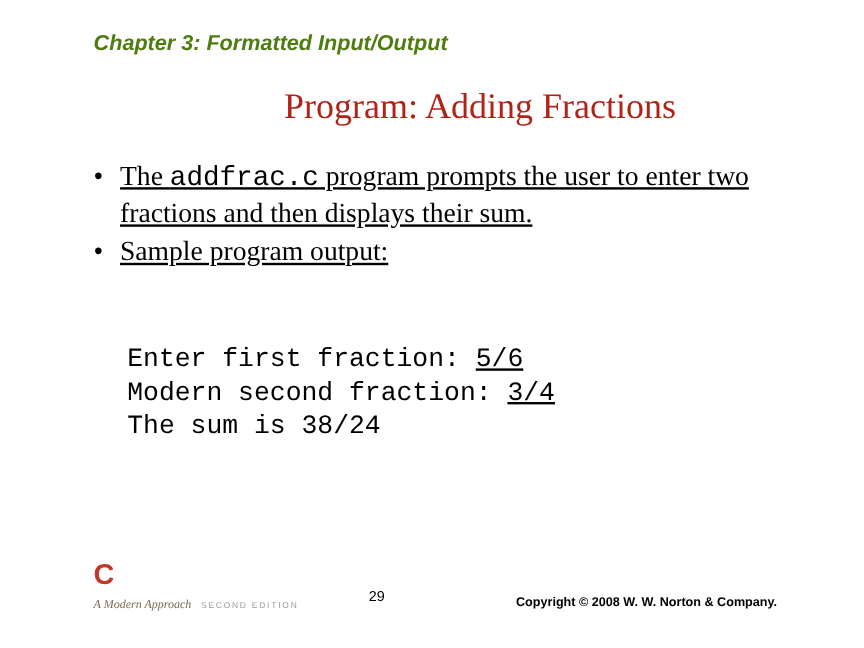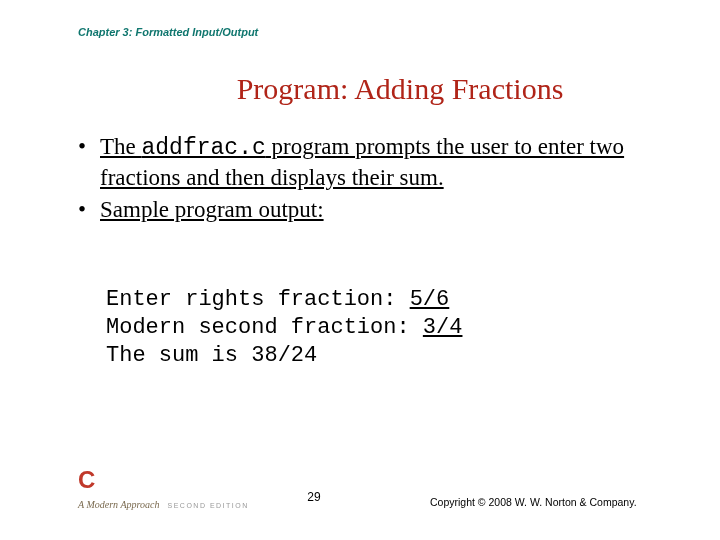--- a/index.html
+++ b/index.html
@@ -12,22 +12,22 @@
     position: relative;
     overflow: hidden;
   }
   .chapter {
     position: absolute;
     top: 26px;
     left: 78px;
     font-family: Arial, Helvetica, sans-serif;
     font-weight: bold;
     font-style: italic;
-    font-size: 11px;
-    color: #0f766e;
+    font-size: 18px;
+    color: #4d7c0f;
   }
   .title {
     position: absolute;
     top: 72px;
     left: 0;
     width: 720px;
     text-align: center;
     font-size: 30px;
     color: #b02418;
     font-family: Liberation Serif, serif;
@@ -117,20 +117,21 @@
     color: #000;
   }
   .copyright {
     position: absolute;
     left: 430px;
     bottom: 8px;
     font-family: Arial, Helvetica, sans-serif;
     font-size: 10.5px;
     color: #000;
     line-height: 1.3;
+    font-weight: bold;
   }
 </style>
 </head>
 <body>
 
 <div class="chapter">Chapter 3: Formatted Input/Output</div>
 
 <div class="title">Program: Adding Fractions</div>
 
 <div class="body">
@@ -138,21 +139,21 @@
     <li>
       <span>The </span><span class="mono">addfrac.c</span><span> program prompts the user to enter two fractions and then displays their sum.</span>
     </li>
     <li>
       <span>Sample program output:</span>
     </li>
   </ul>
 </div>
 
 <div class="output">
-<span><span>Enter rights fraction: </span><span class="u">5/6</span></span>
+<span><span>Enter first fraction: </span><span class="u">5/6</span></span>
 <span><span>Modern second fraction: </span><span class="u">3/4</span></span>
 <span><span>The sum is 38/24</span></span>
 </div>
 
 <div class="footer">
   <div class="logo">
     <div class="logo-main">
       <span class="logo-c">C</span>
     </div>
     <div>

